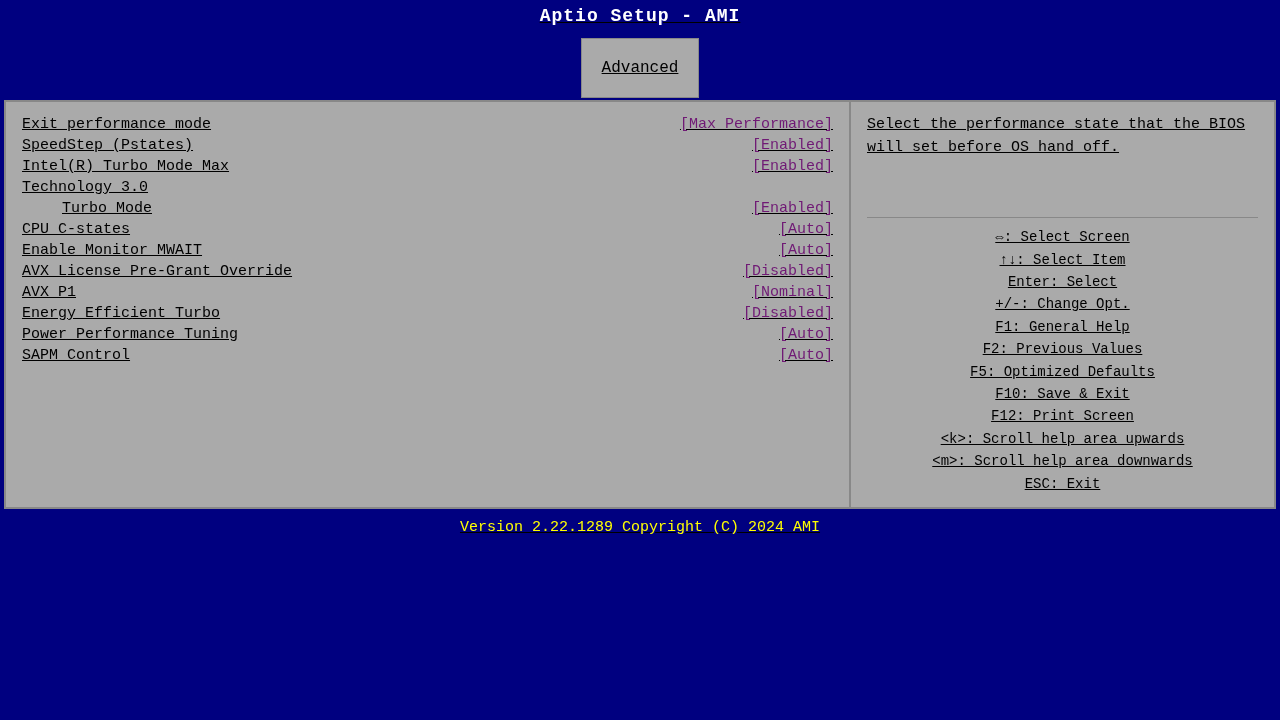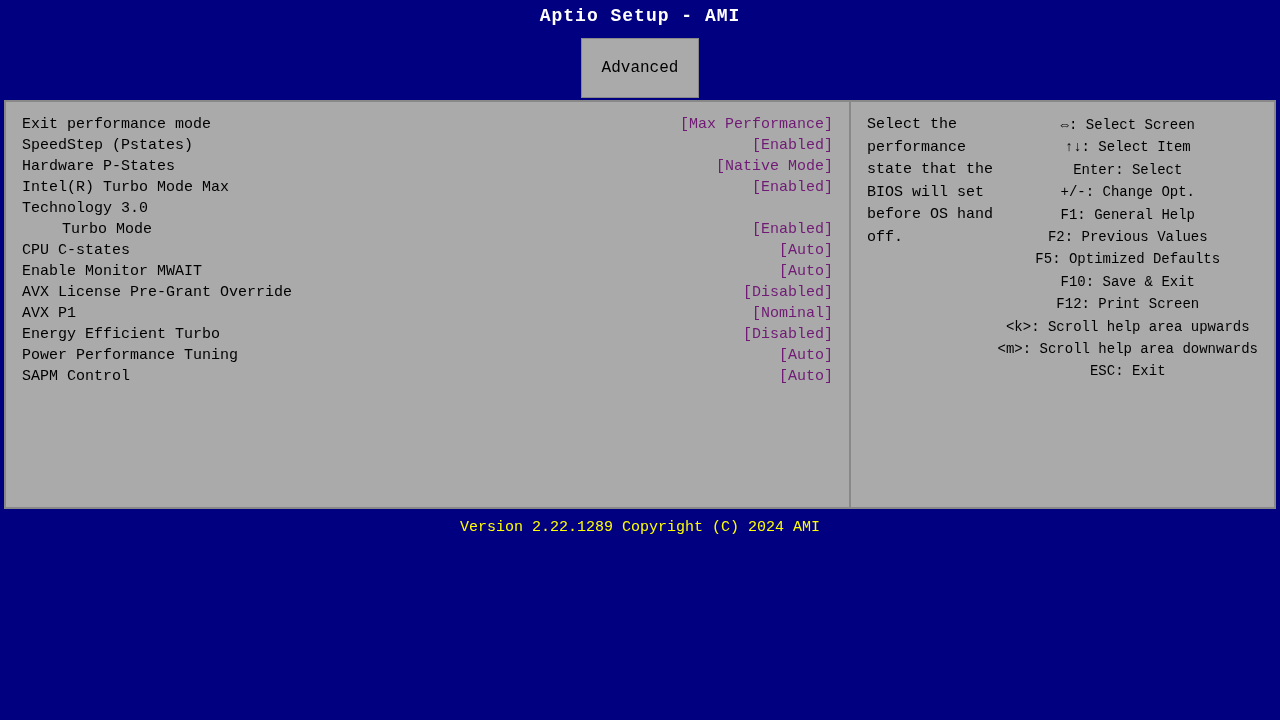--- a/index.html
+++ b/index.html
@@ -12,20 +12,21 @@
       height: 720px;
       background: #000080;
       font-family: 'Courier New', Courier, monospace;
       overflow: hidden;
     }
     #app {
       width: 1280px;
       height: 544px;
       display: flex;
       flex-direction: column;
+      text-decoration: underline;
     }
     
     #title-bar {
       background: #000080;
       text-align: center;
       padding: 6px 0 0 0;
       color: #ffffff;
       font-size: 18px;
       font-weight: bold;
       letter-spacing: 1px;
@@ -81,21 +82,21 @@
     }
     .menu-item.indented .label {
       padding-left: 40px;
     }
     
     #right-panel {
       flex: 1;
       background: #aaaaaa;
       padding: 12px 16px;
       display: flex;
-      flex-direction: row;
+      flex-direction: column;
     }
     #help-text {
       flex: 1;
       font-size: 15px;
       color: #000000;
       font-family: 'Courier New', Courier, monospace;
       line-height: 1.5;
     }
     #divider {
       border: none;
@@ -137,24 +138,20 @@
 
     <div id="left-panel">
 
     <div class="menu-item">
           <span class="label">Exit performance mode</span>
           <span class="value">[Max Performance]</span>
         </div>
         <div class="menu-item">
           <span class="label">SpeedStep (Pstates)</span>
           <span class="value">[Enabled]</span>
-        </div>
-        <div class="menu-item">
-          <span class="label">Hardware P-States</span>
-          <span class="value">[Native Mode]</span>
         </div>
         <div class="menu-item">
           <span class="label">Intel(R) Turbo Mode Max</span>
           <span class="value">[Enabled]</span>
         </div>
         <div class="menu-item">
           <span class="label">Technology 3.0</span>
           <span class="value"></span>
         </div>
         <div class="menu-item indented">

